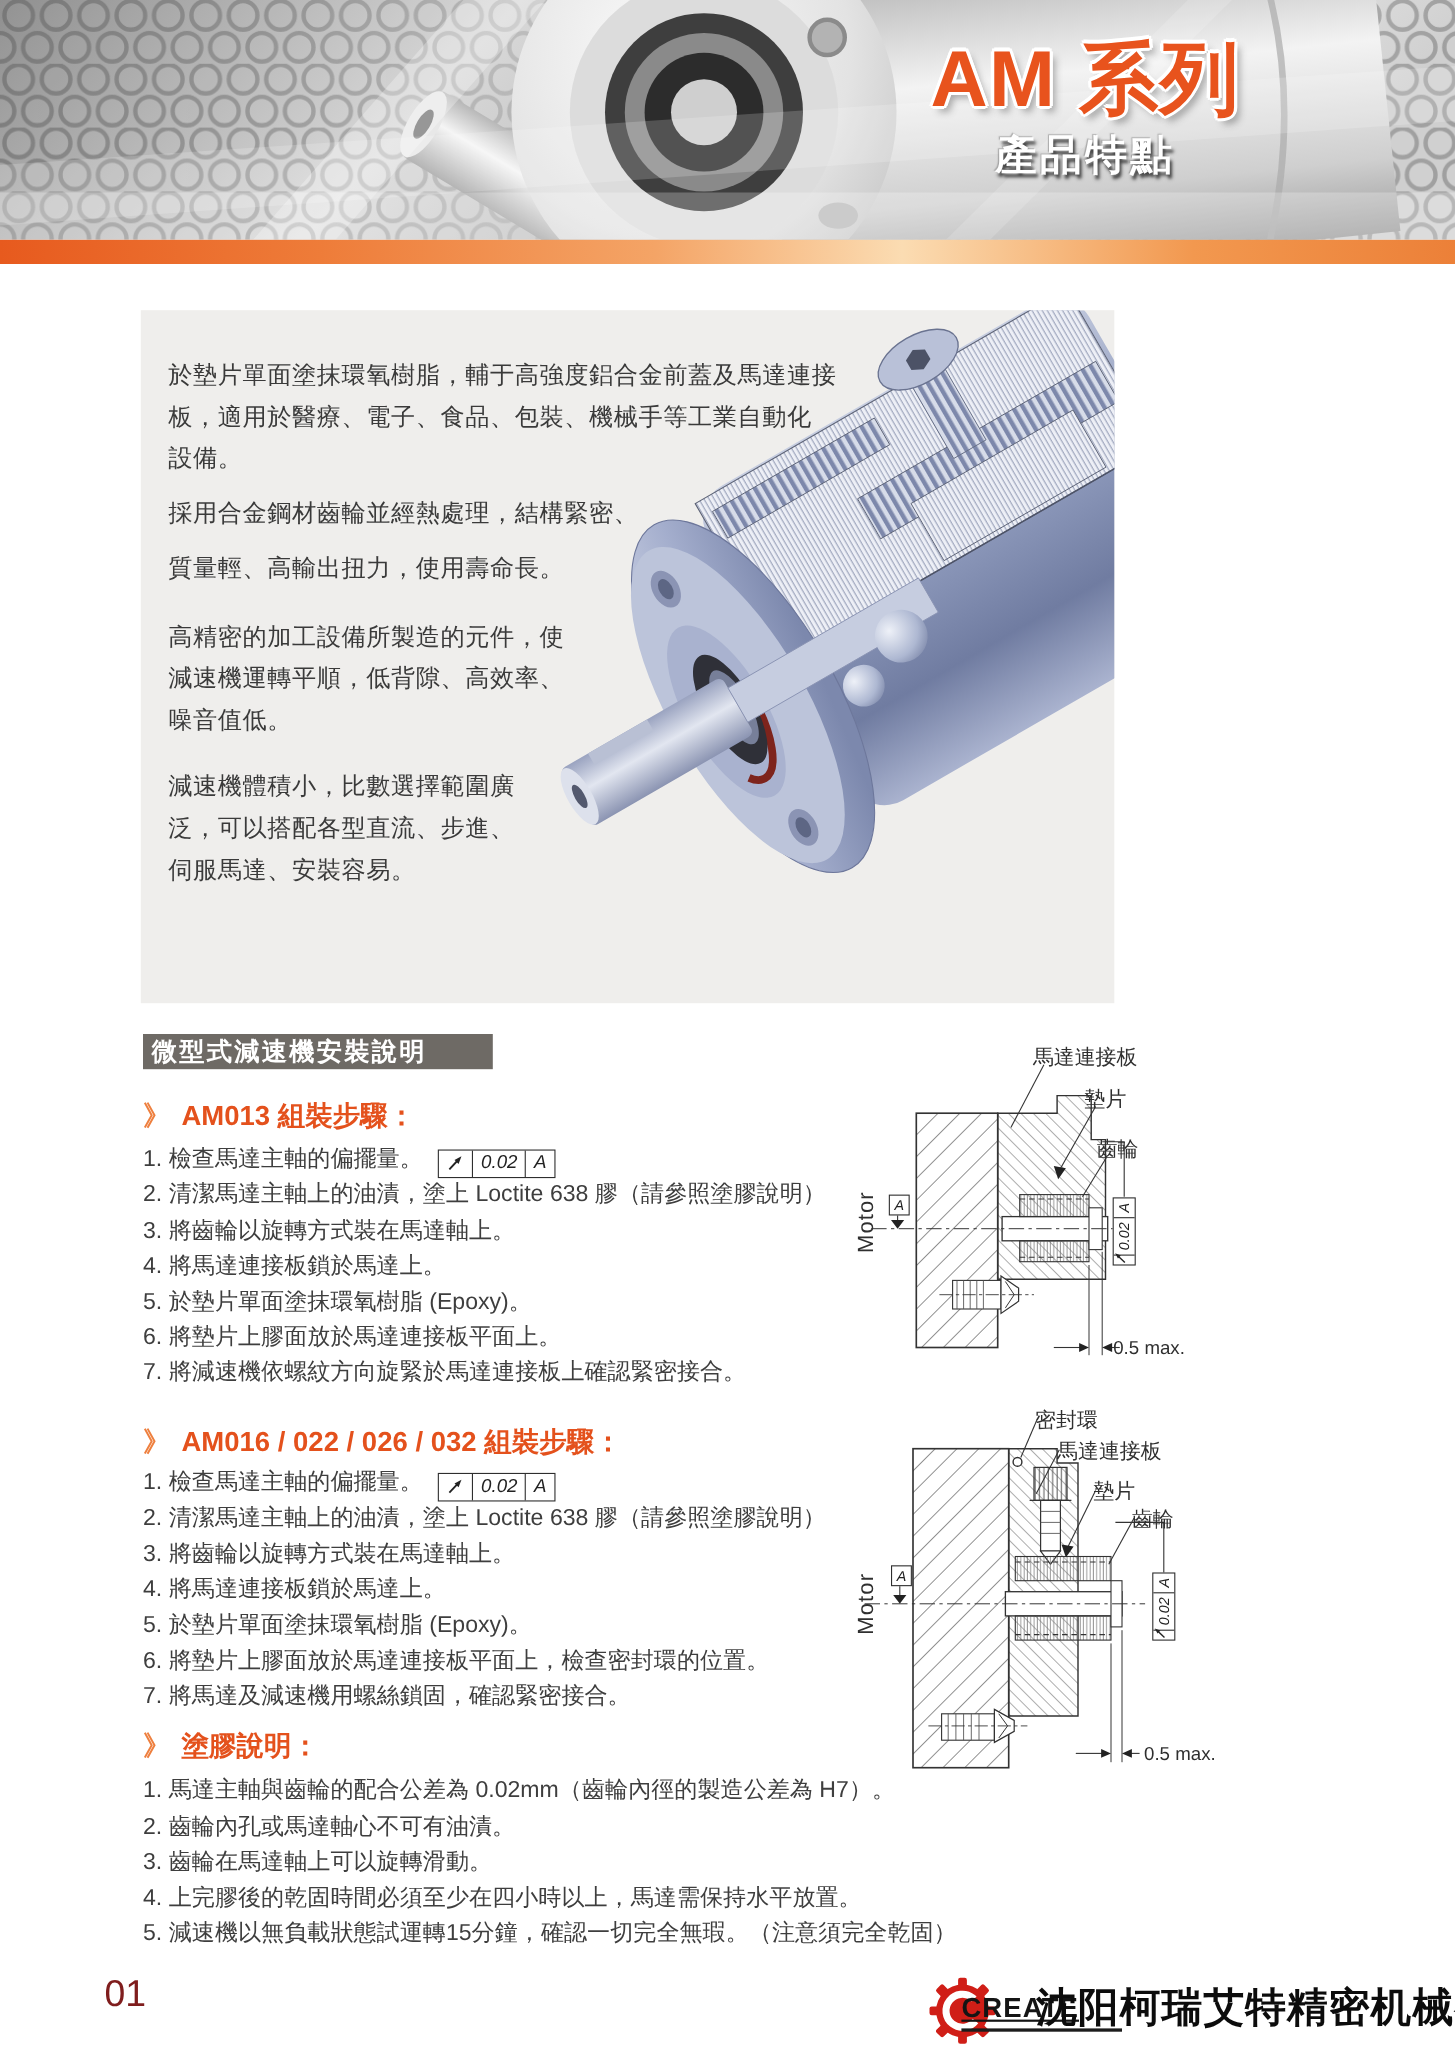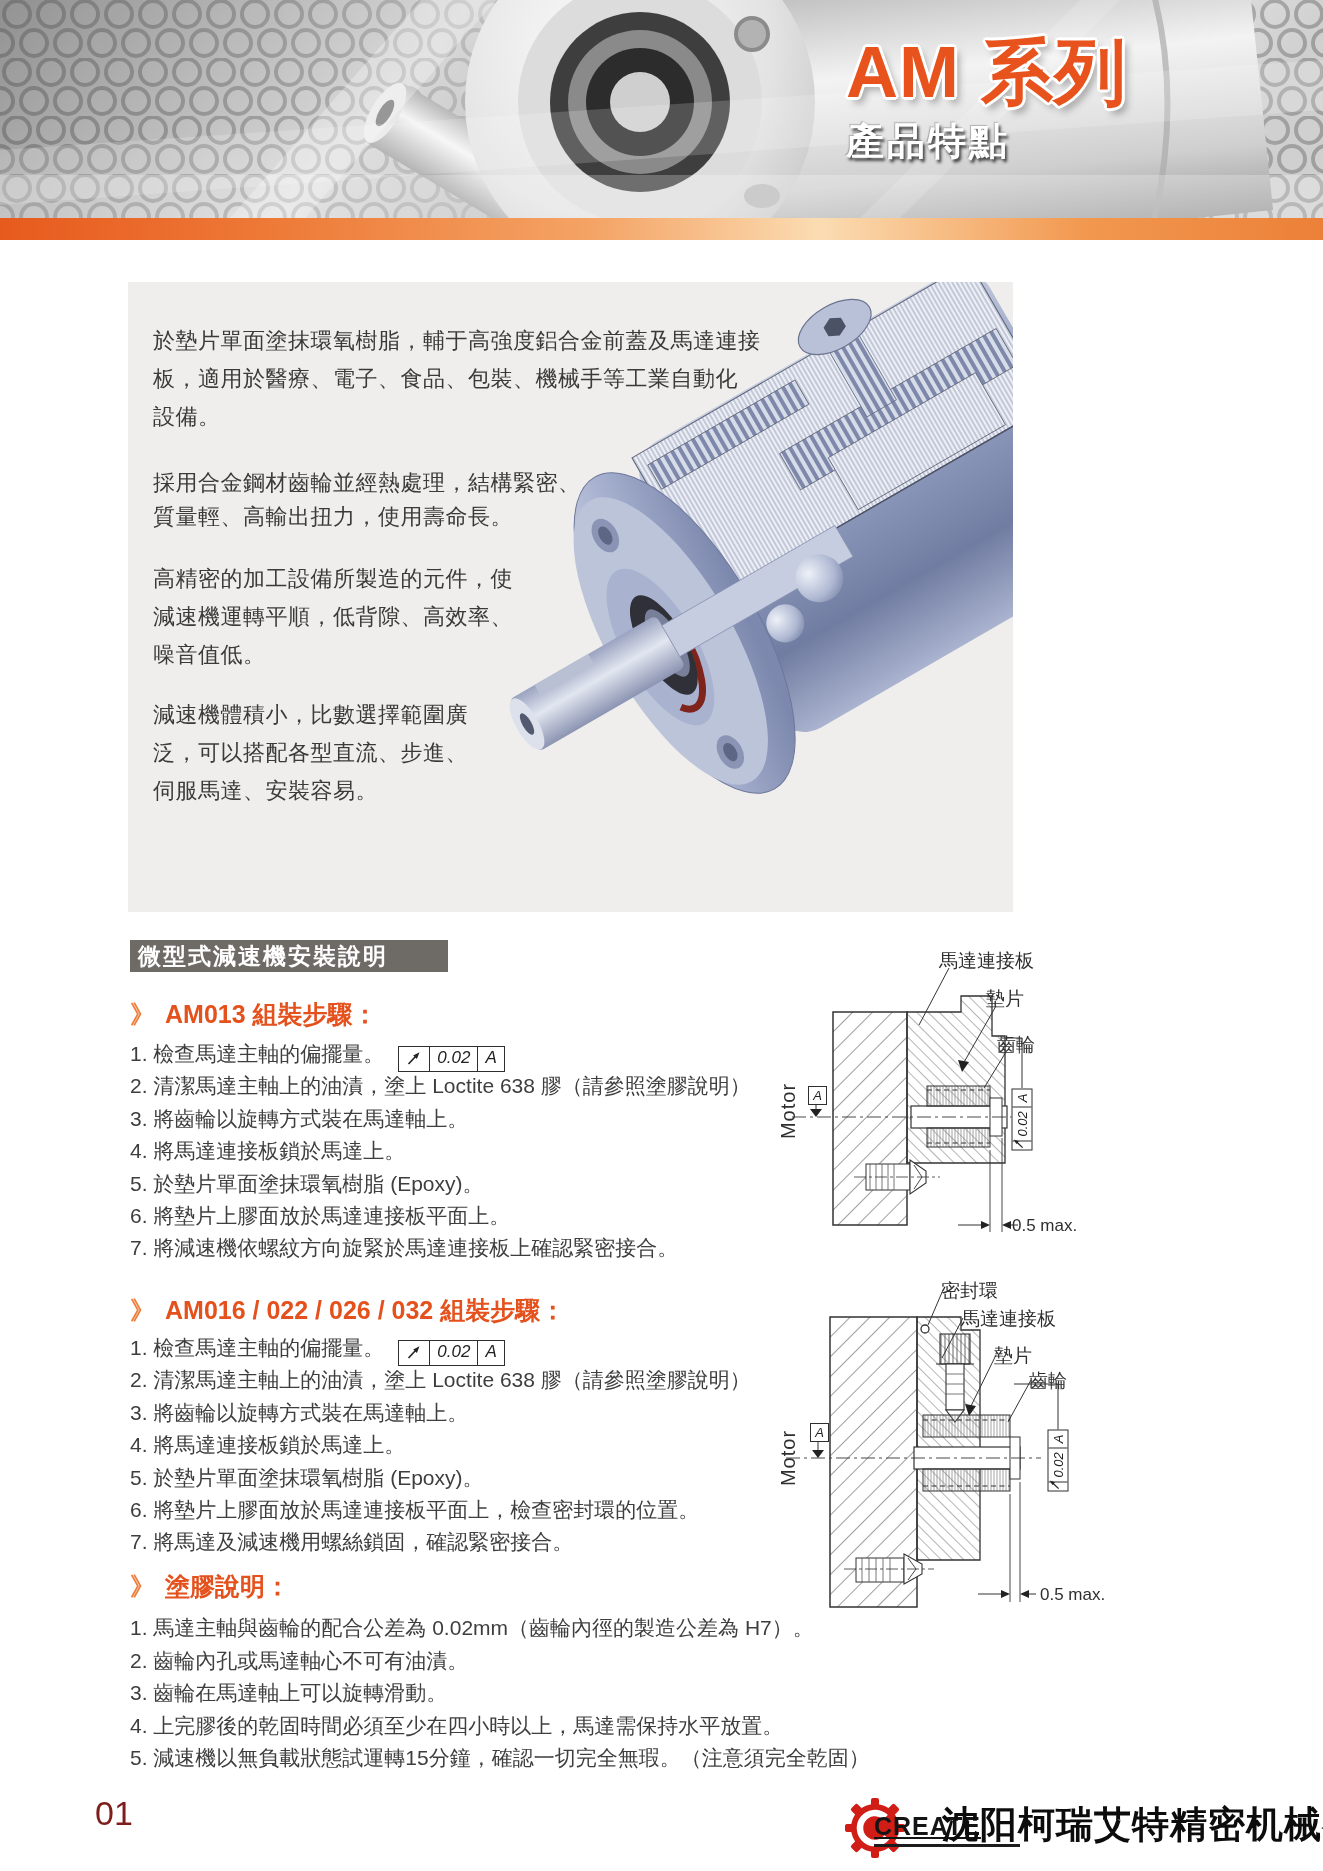--- a/index.html
+++ b/index.html
@@ -4,21 +4,21 @@
 <style>
   html,body{margin:0;padding:0;background:#ffffff;}
   .page{
     position:relative; width:1323px; height:1871px; background:#ffffff;
     font-family:"Liberation Sans", sans-serif; overflow:hidden;
     margin:0 auto;
   }
   
   .header{position:absolute;left:0;top:0;width:1323px;height:218px;overflow:hidden;}
   .header svg{display:block;}
-  .title-block{position:absolute;top:36px;right:196px;text-align:left;}
+  .title-block{position:absolute;top:36px;right:196px;text-align:center;}
   .series-title{
     font-size:72px;font-weight:bold;color:#e8531d;line-height:1;letter-spacing:1px;
     text-shadow:-3px 0 0 #fff,3px 0 0 #fff,0 -3px 0 #fff,0 3px 0 #fff,
       -2px -2px 0 #fff,2px -2px 0 #fff,-2px 2px 0 #fff,2px 2px 0 #fff,
       5px 6px 7px rgba(80,80,80,.45);
   }
   .subtitle{
     margin-top:8px;font-size:38px;font-weight:bold;color:#ffffff;letter-spacing:3px;
     text-shadow:2px 3px 3px rgba(55,55,55,.95), -1px -1px 1px rgba(120,120,120,.5);
   }
@@ -223,21 +223,21 @@
           <rect x="524" y="150" width="34" height="84" fill="url(#teethP)" stroke="#666e86" stroke-width="0.8"></rect>
           <ellipse cx="541" cy="140" rx="40" ry="22" fill="#b9c1d8" stroke="#6a7390" stroke-width="1.2"></ellipse>
           <polygon points="541,130 551,135 551,145 541,150 531,145 531,135" fill="#4c5266"></polygon>
         </g>
       </g>
     </svg>
 
     <span class="intro-line" style="top:44px">於墊片單面塗抹環氧樹脂，輔于高強度鋁合金前蓋及馬達連接</span>
     <span class="intro-line" style="top:82px">板，適用於醫療、電子、食品、包裝、機械手等工業自動化</span>
     <span class="intro-line" style="top:120px">設備。</span>
-    <span class="intro-line" style="top:186px">採用合金鋼材齒輪並經熱處理，結構緊密、</span>
+    <span class="intro-line" style="top:170px">採用合金鋼材齒輪並經熱處理，結構緊密、</span>
     <span class="intro-line" style="top:220px">質量輕、高輸出扭力，使用壽命長。</span>
     <span class="intro-line" style="top:282px">高精密的加工設備所製造的元件，使</span>
     <span class="intro-line" style="top:320px">減速機運轉平順，低背隙、高效率、</span>
     <span class="intro-line" style="top:358px">噪音值低。</span>
     <span class="intro-line" style="top:418px">減速機體積小，比數選擇範圍廣</span>
     <span class="intro-line" style="top:456px">泛，可以搭配各型直流、步進、</span>
     <span class="intro-line" style="top:494px">伺服馬達、安裝容易。</span>
   </div>
 
   <div class="section-bar">微型式減速機安裝說明</div>

